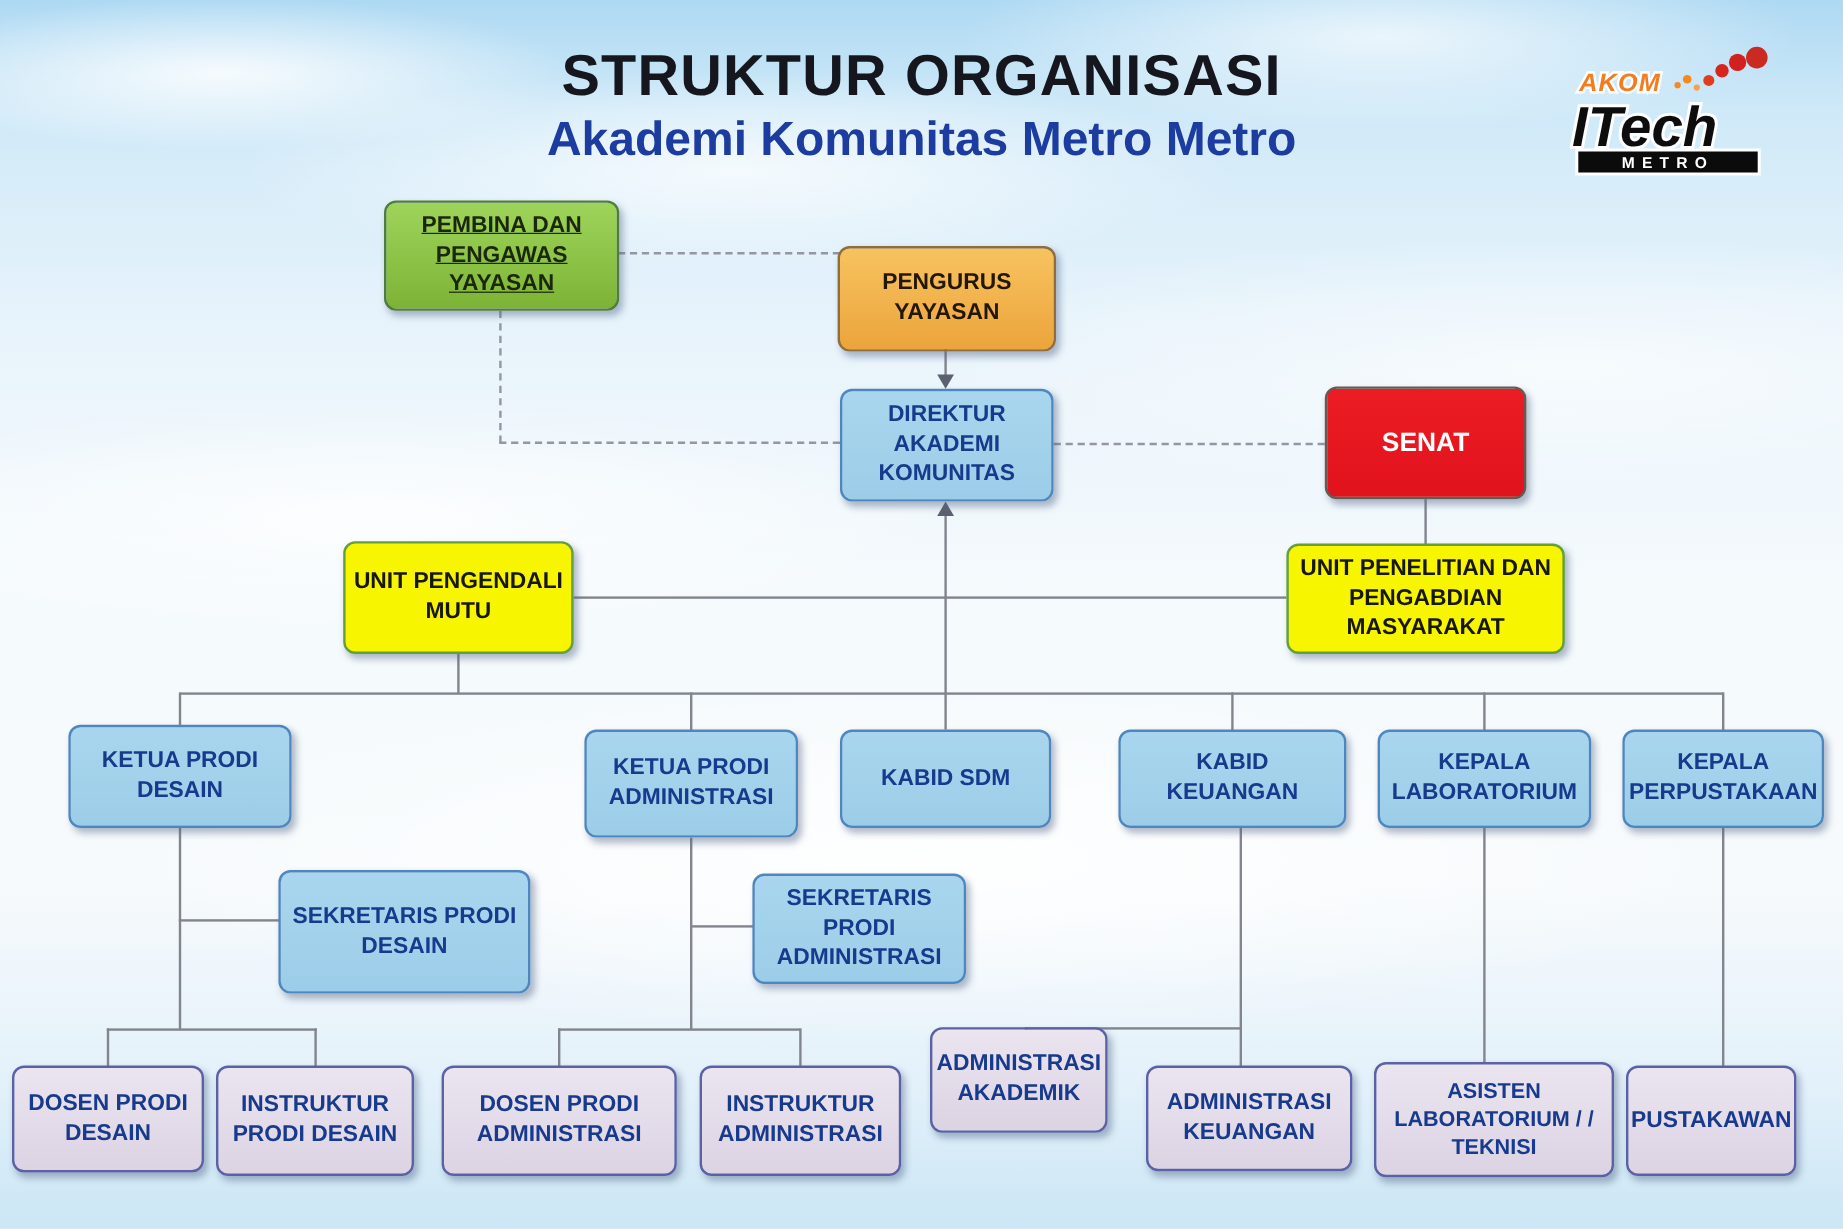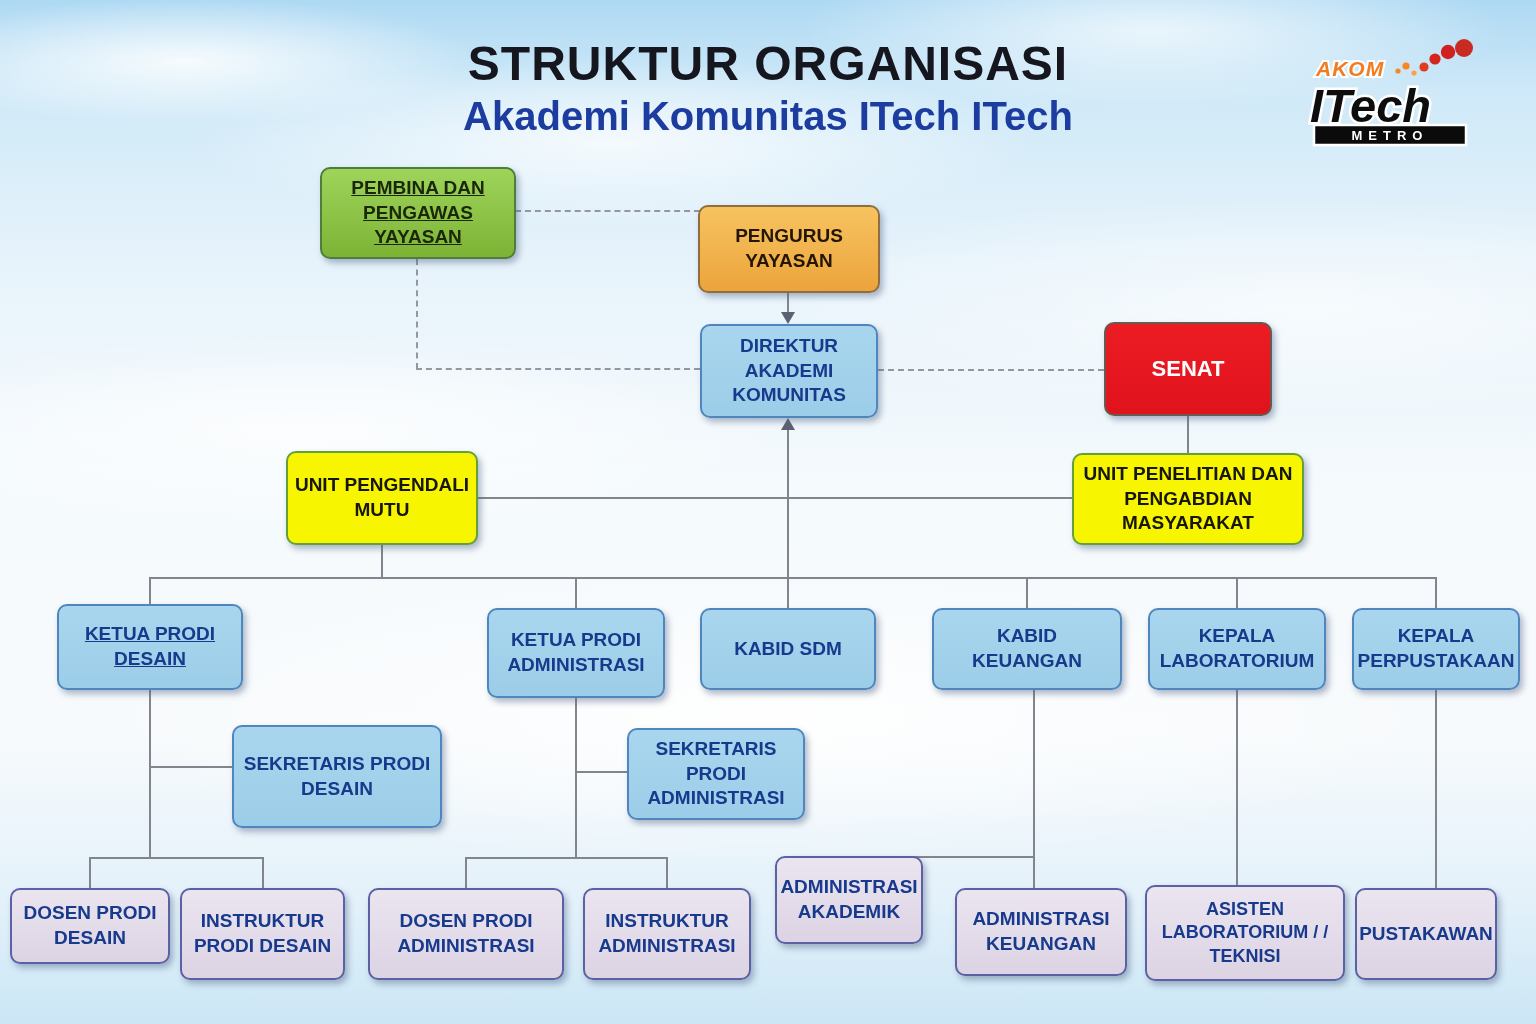--- a/index.html
+++ b/index.html
@@ -45,21 +45,21 @@
   .arrow.down{border-left:7px solid transparent;border-right:7px solid transparent;border-top:12px solid #5c6172;}
   .arrow.up{border-left:7px solid transparent;border-right:7px solid transparent;border-bottom:12px solid #5c6172;}
   .logo{position:absolute;left:1308px;top:38px;width:170px;height:110px;z-index:4;}
 </style>
 </head>
 <body>
 
 <div class="canvas">
 
   <div class="title-main">STRUKTUR ORGANISASI</div>
-  <div class="title-sub">Akademi Komunitas ITech ITech</div>
+  <div class="title-sub">Akademi Komunitas Metro Metro</div>
 
   <svg class="logo" viewBox="0 0 170 110">
     <g>
       <circle cx="90" cy="33" r="2.6" fill="#f6881f"></circle>
       <circle cx="98" cy="28" r="3.6" fill="#f6881f"></circle>
       <circle cx="106" cy="35" r="2.6" fill="#f9a04a"></circle>
       <circle cx="116" cy="29" r="4.6" fill="#e03d20"></circle>
       <circle cx="127" cy="21" r="5.6" fill="#d6251f"></circle>
       <circle cx="140" cy="14" r="7.2" fill="#d0201f"></circle>
       <circle cx="156" cy="10" r="9" fill="#c92a22"></circle>
@@ -109,31 +109,31 @@
   <div class="vline" style="left:1236px;top:690px;height:196px;"></div>
   <div class="vline" style="left:1435px;top:690px;height:199px;"></div>
 
   <div class="node green" style="left:320px;top:167px;width:196px;height:92px;text-decoration:underline;">PEMBINA DAN PENGAWAS YAYASAN</div>
   <div class="node orange" style="left:698px;top:168px;width:182px;height:88px;margin-top:37px;">PENGURUS YAYASAN</div>
   <div class="node blue" style="left:700px;top:324px;width:178px;height:94px;">DIREKTUR AKADEMI KOMUNITAS</div>
   <div class="node red" style="left:1104px;top:322px;width:168px;height:94px;">SENAT</div>
   <div class="node yellow" style="left:286px;top:451px;width:192px;height:94px;">UNIT PENGENDALI MUTU</div>
   <div class="node yellow" style="left:1072px;top:453px;width:232px;height:92px;">UNIT PENELITIAN DAN PENGABDIAN MASYARAKAT</div>
 
-  <div class="node blue" style="left:57px;top:604px;width:186px;height:86px;text-decoration:underline;">KETUA PRODI DESAIN</div>
+  <div class="node blue" style="left:57px;top:604px;width:186px;height:86px;">KETUA PRODI DESAIN</div>
   <div class="node blue" style="left:487px;top:608px;width:178px;height:90px;">KETUA PRODI ADMINISTRASI</div>
   <div class="node blue" style="left:700px;top:608px;width:176px;height:82px;">KABID SDM</div>
   <div class="node blue" style="left:932px;top:608px;width:190px;height:82px;">KABID KEUANGAN</div>
   <div class="node blue" style="left:1148px;top:608px;width:178px;height:82px;">KEPALA LABORATORIUM</div>
   <div class="node blue" style="left:1352px;top:608px;width:168px;height:82px;">KEPALA PERPUSTAKAAN</div>
 
   <div class="node blue" style="left:232px;top:725px;width:210px;height:103px;">SEKRETARIS PRODI DESAIN</div>
   <div class="node blue" style="left:627px;top:728px;width:178px;height:92px;">SEKRETARIS PRODI ADMINISTRASI</div>
 
-  <div class="node purple" style="left:10px;top:888px;width:160px;height:76px;">DOSEN PRODI DESAIN</div>
+  <div class="node purple" style="left:10px;top:888px;width:160px;height:89px;">DOSEN PRODI DESAIN</div>
   <div class="node purple" style="left:180px;top:888px;width:165px;height:92px;">INSTRUKTUR PRODI DESAIN</div>
   <div class="node purple" style="left:368px;top:888px;width:196px;height:92px;">DOSEN PRODI ADMINISTRASI</div>
   <div class="node purple" style="left:583px;top:888px;width:168px;height:92px;">INSTRUKTUR ADMINISTRASI</div>
   <div class="node purple" style="left:775px;top:856px;width:148px;height:88px;">ADMINISTRASI AKADEMIK</div>
   <div class="node purple" style="left:955px;top:888px;width:172px;height:88px;">ADMINISTRASI KEUANGAN</div>
   <div class="node purple" style="left:1145px;top:885px;width:200px;height:96px;font-size:18px;">ASISTEN LABORATORIUM / / TEKNISI</div>
   <div class="node purple" style="left:1355px;top:888px;width:142px;height:92px;">PUSTAKAWAN</div>
 
 </div>
 

